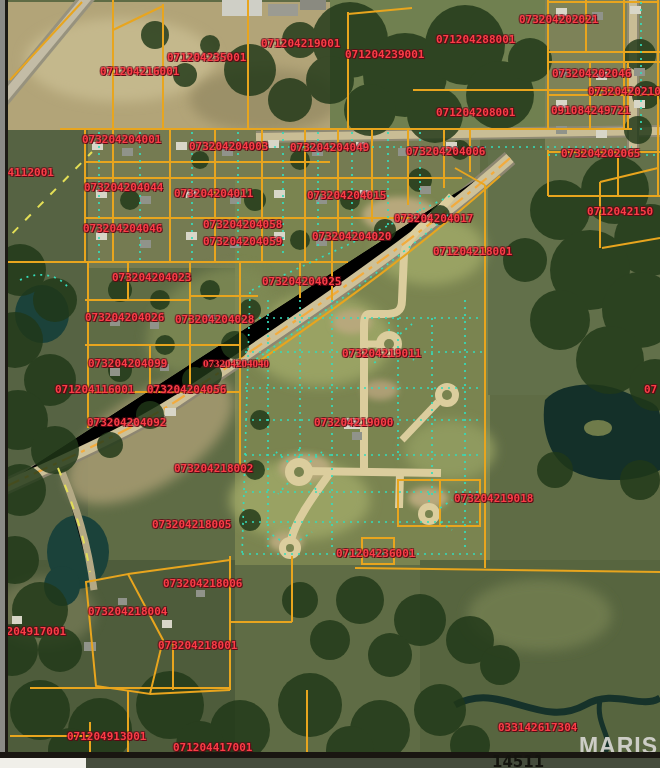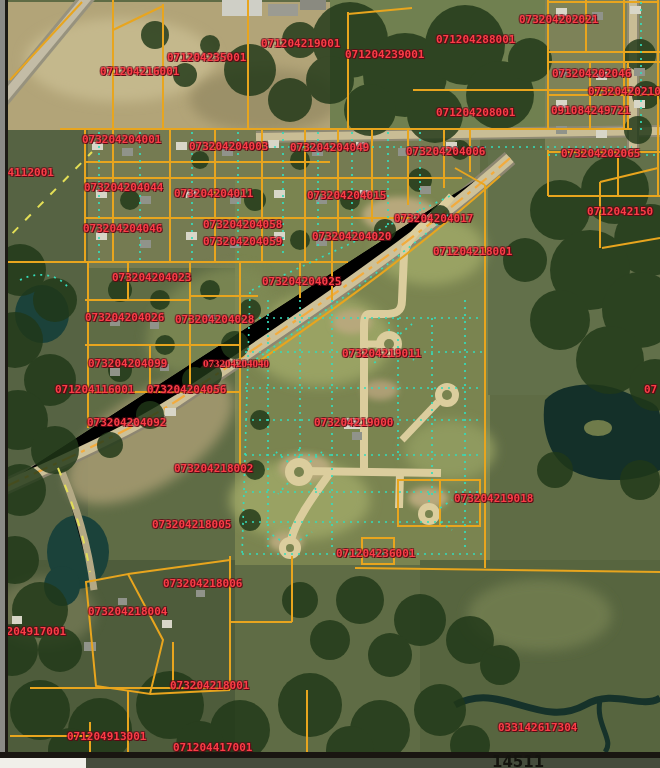--- a/index.html
+++ b/index.html
@@ -338,27 +338,28 @@
         <div class="plabel" style="left: 11px; top: 383px; padding-left: 44px;">071204116001</div>
         <div class="plabel" style="left: 147px; top: 383px;">073204204056</div>
         <div class="plabel" style="left: 87px; top: 416px;">073204204092</div>
         <div class="plabel" style="left: 314px; top: 416px;">073204219000</div>
         <div class="plabel" style="left: 148px; top: 462px; padding-left: 26px;">073204218002</div>
         <div class="plabel" style="left: 418px; top: 492px; margin-left: 36px;">073204219018</div>
         <div class="plabel" style="left: 152px; top: 518px;">073204218005</div>
         <div class="plabel" style="left: 336px; top: 547px;">071204236001</div>
         <div class="plabel" style="left: 155px; top: 577px; padding-left: 8px;">073204218006</div>
         <div class="plabel" style="left: 88px; top: 605px;">073204218004</div>
-        <div class="plabel" style="left: 170px; top: 639px; margin-top: 40px;">073204218001</div>
+        <div class="plabel" style="left: 158px; top: 639px;">073204218001</div>
         <div class="plabel" style="left: 0px; top: 625px;">1204917001</div>
         <div class="plabel" style="left: 67px; top: 730px;">071204913001</div>
         <div class="plabel" style="left: 173px; top: 741px;">071204417001</div>
         <div class="plabel" style="left: 498px; top: 721px;">033142617304</div>
         <div class="plabel" style="left: 644px; top: 383px;">07</div>
       </div>
+    <div id="watermark">MARIS</div>
   </div>
 
   <div id="lborder1"></div>
   <div id="lborder2"></div>
   <div id="borderline"></div>
   <div id="bottomstrip"></div>
   <div id="bottomwhite"></div>
   <div id="note">14511</div>
 </div>
 

